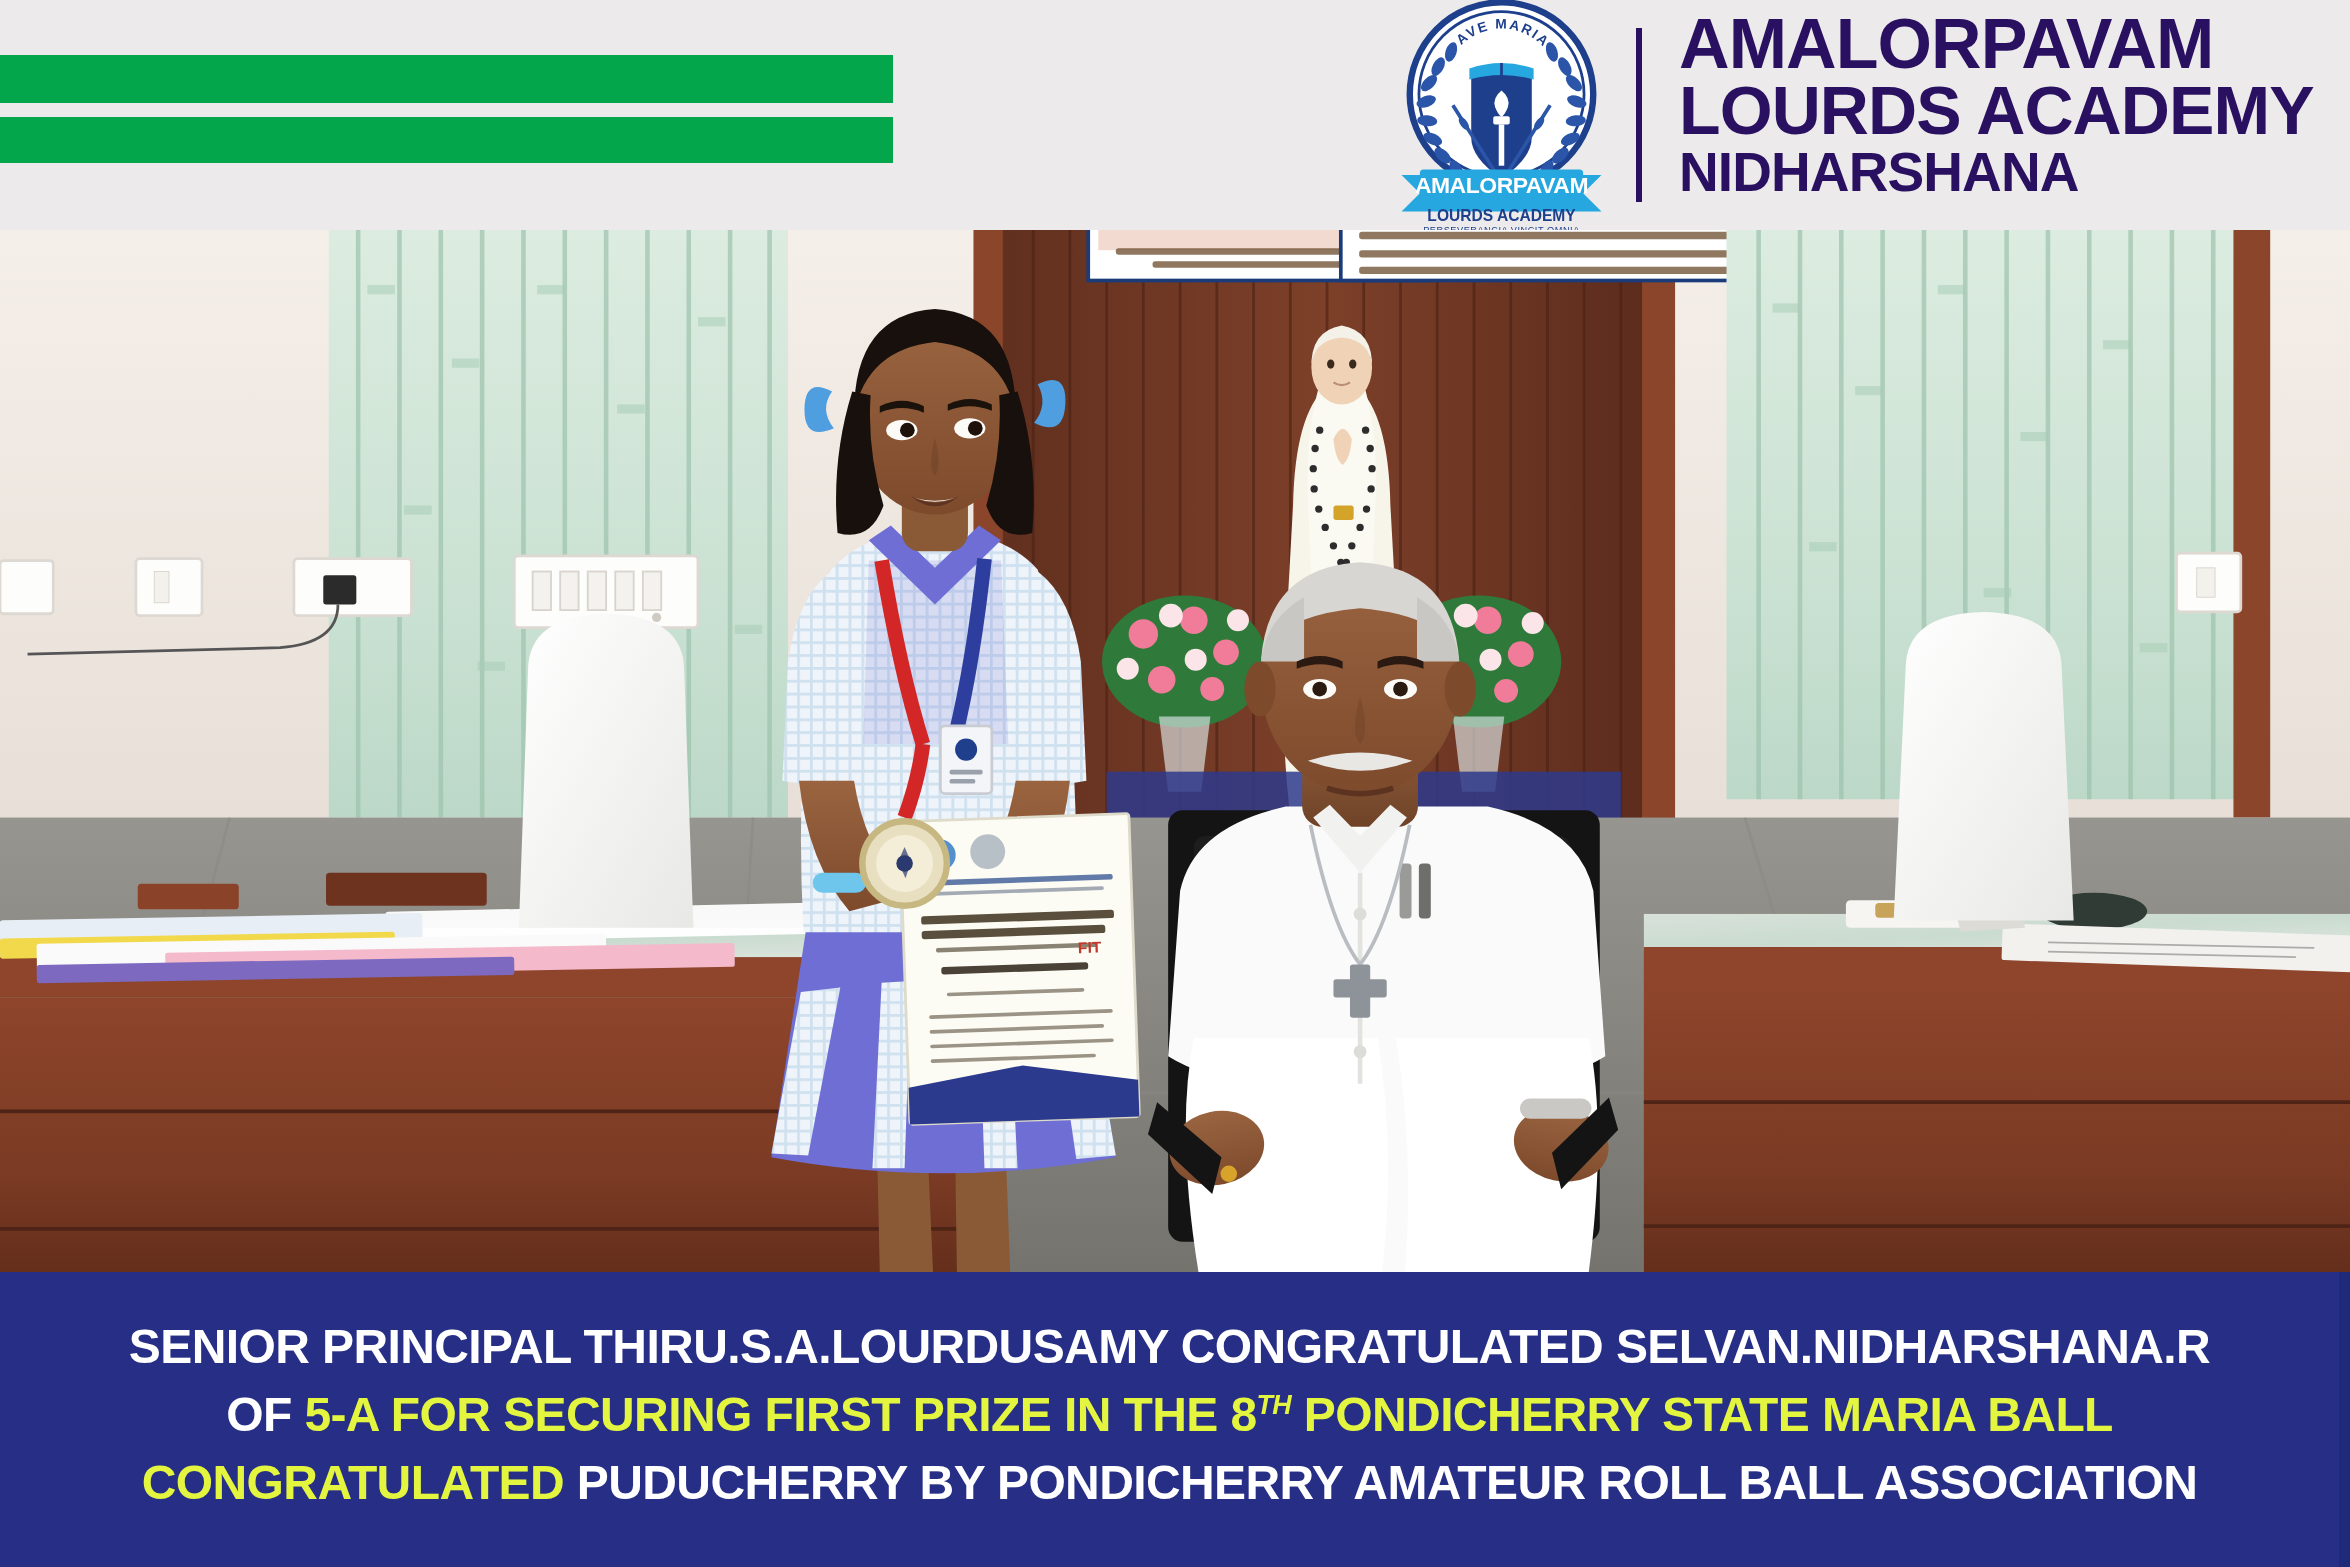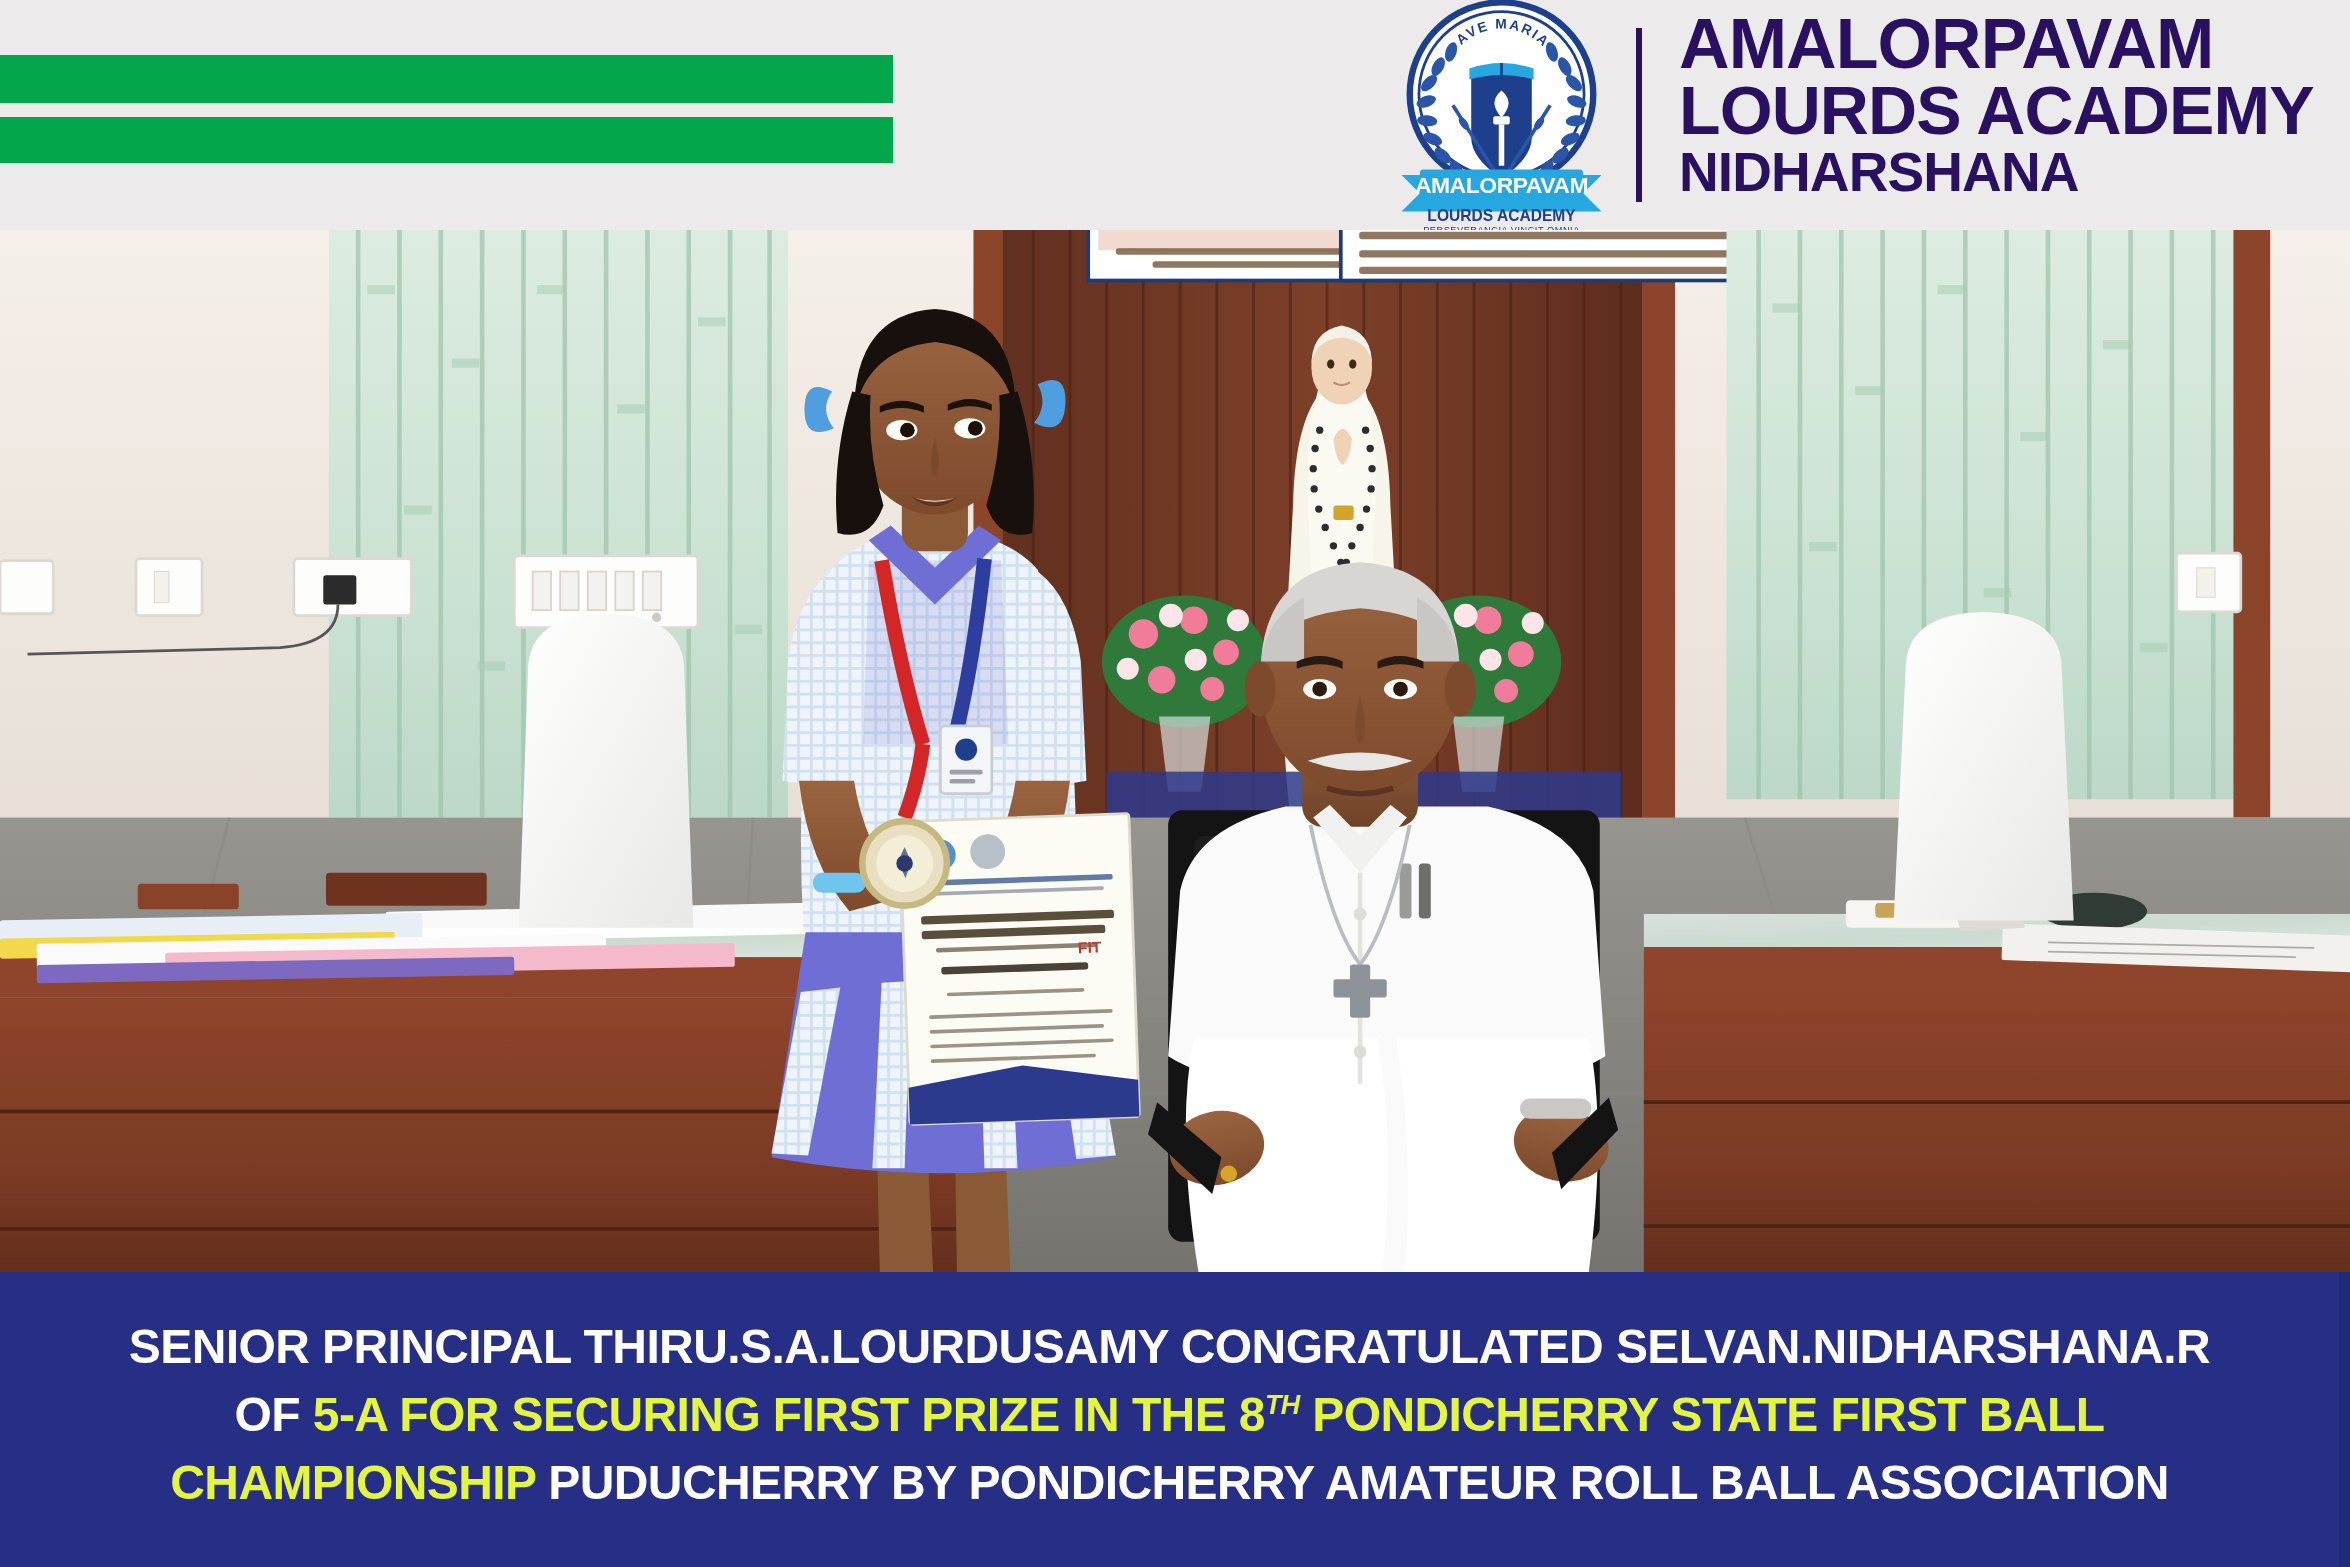--- a/index.html
+++ b/index.html
@@ -586,21 +586,21 @@
         <path d="M985 672 L992 688 L986 706 L978 688 Z" fill="#2b3a6e" opacity="0.7"></path>
       </g>
     </svg>
   </div>
 
   <div id="caption">
     <div class="cap-line">
       <span>SENIOR PRINCIPAL THIRU.S.A.LOURDUSAMY CONGRATULATED SELVAN.NIDHARSHANA.R</span>
     </div>
     <div class="cap-line">
-      <span>OF </span><span class="hl">5-A FOR SECURING FIRST PRIZE IN THE 8</span><span class="hl sup">TH</span><span class="hl"> PONDICHERRY STATE FIRST BALL</span>
+      <span>OF </span><span class="hl">5-A FOR SECURING FIRST PRIZE IN THE 8</span><span class="hl sup">TH</span><span class="hl"> PONDICHERRY STATE MARIA BALL</span>
     </div>
     <div class="cap-line">
-      <span class="hl">CHAMPIONSHIP</span><span> PUDUCHERRY BY PONDICHERRY AMATEUR ROLL BALL ASSOCIATION</span>
+      <span class="hl">CONGRATULATED</span><span> PUDUCHERRY BY PONDICHERRY AMATEUR ROLL BALL ASSOCIATION</span>
     </div>
   </div>
 
 </div>
 
 
 </body></html>

